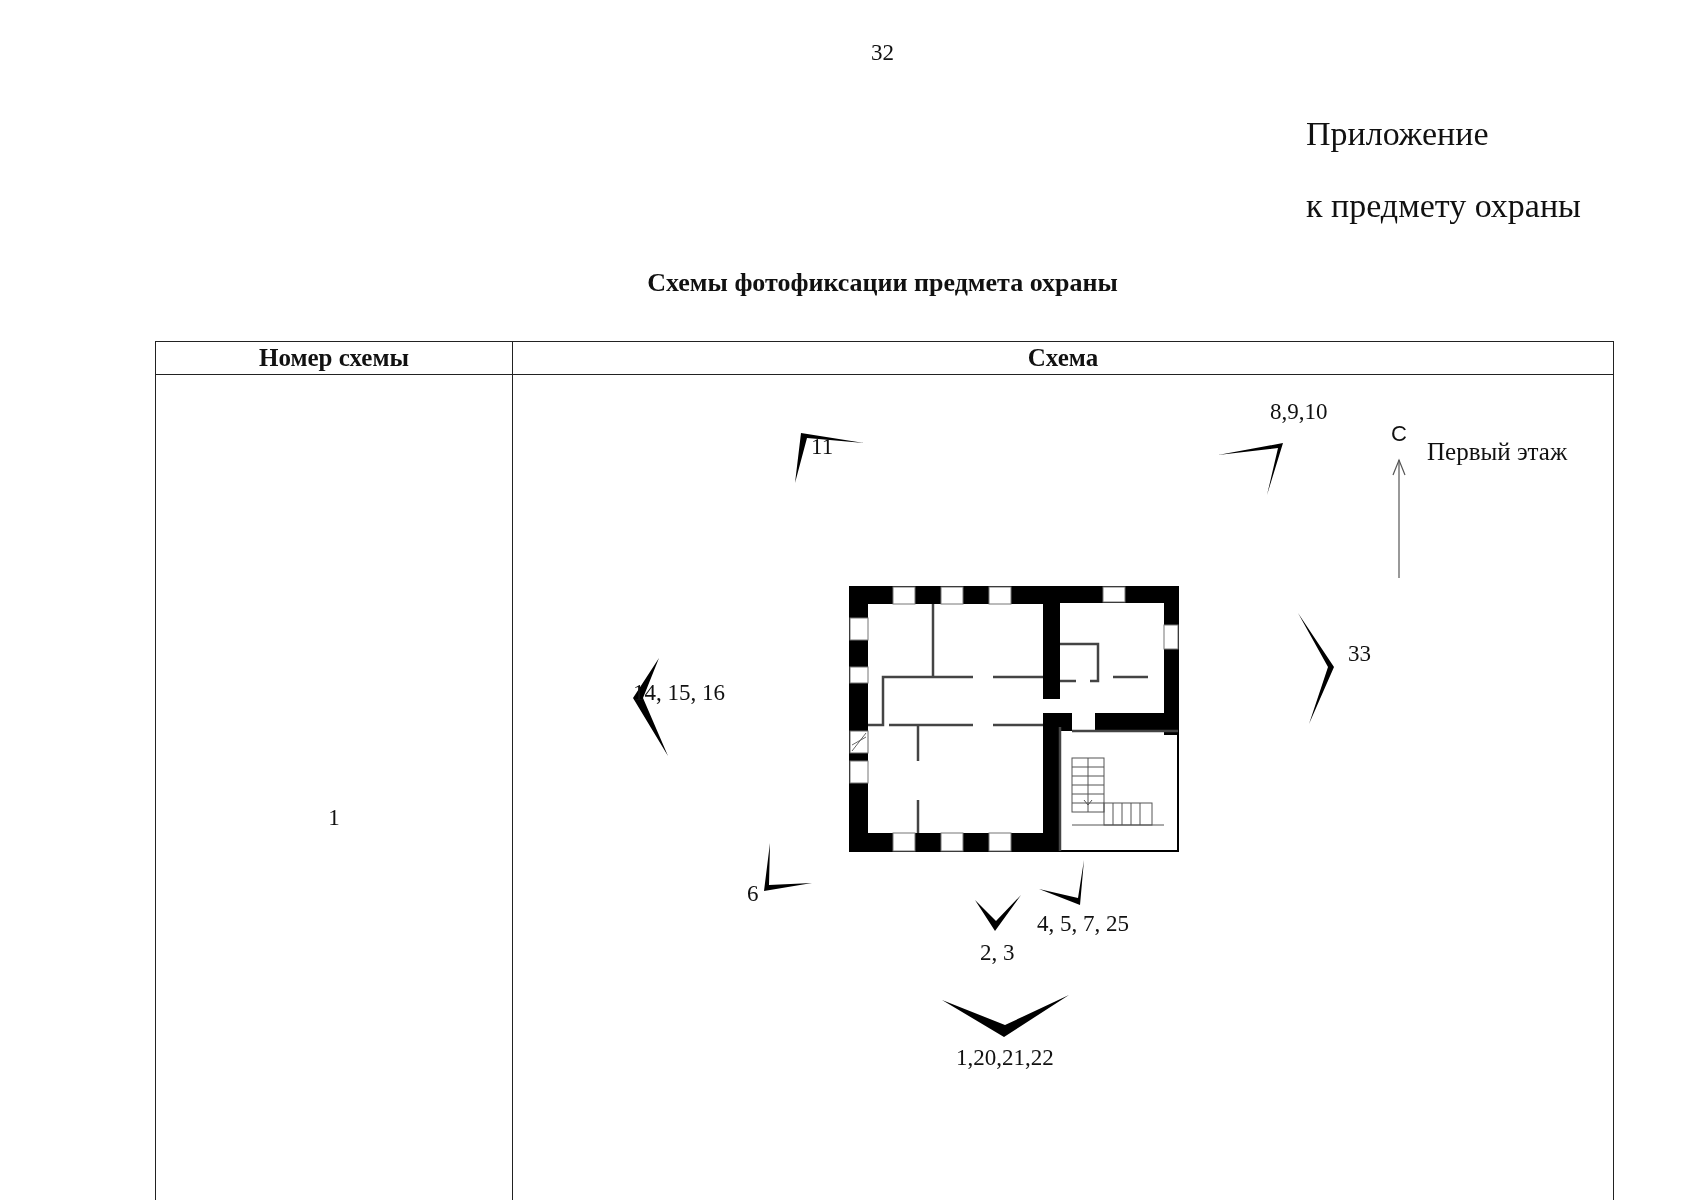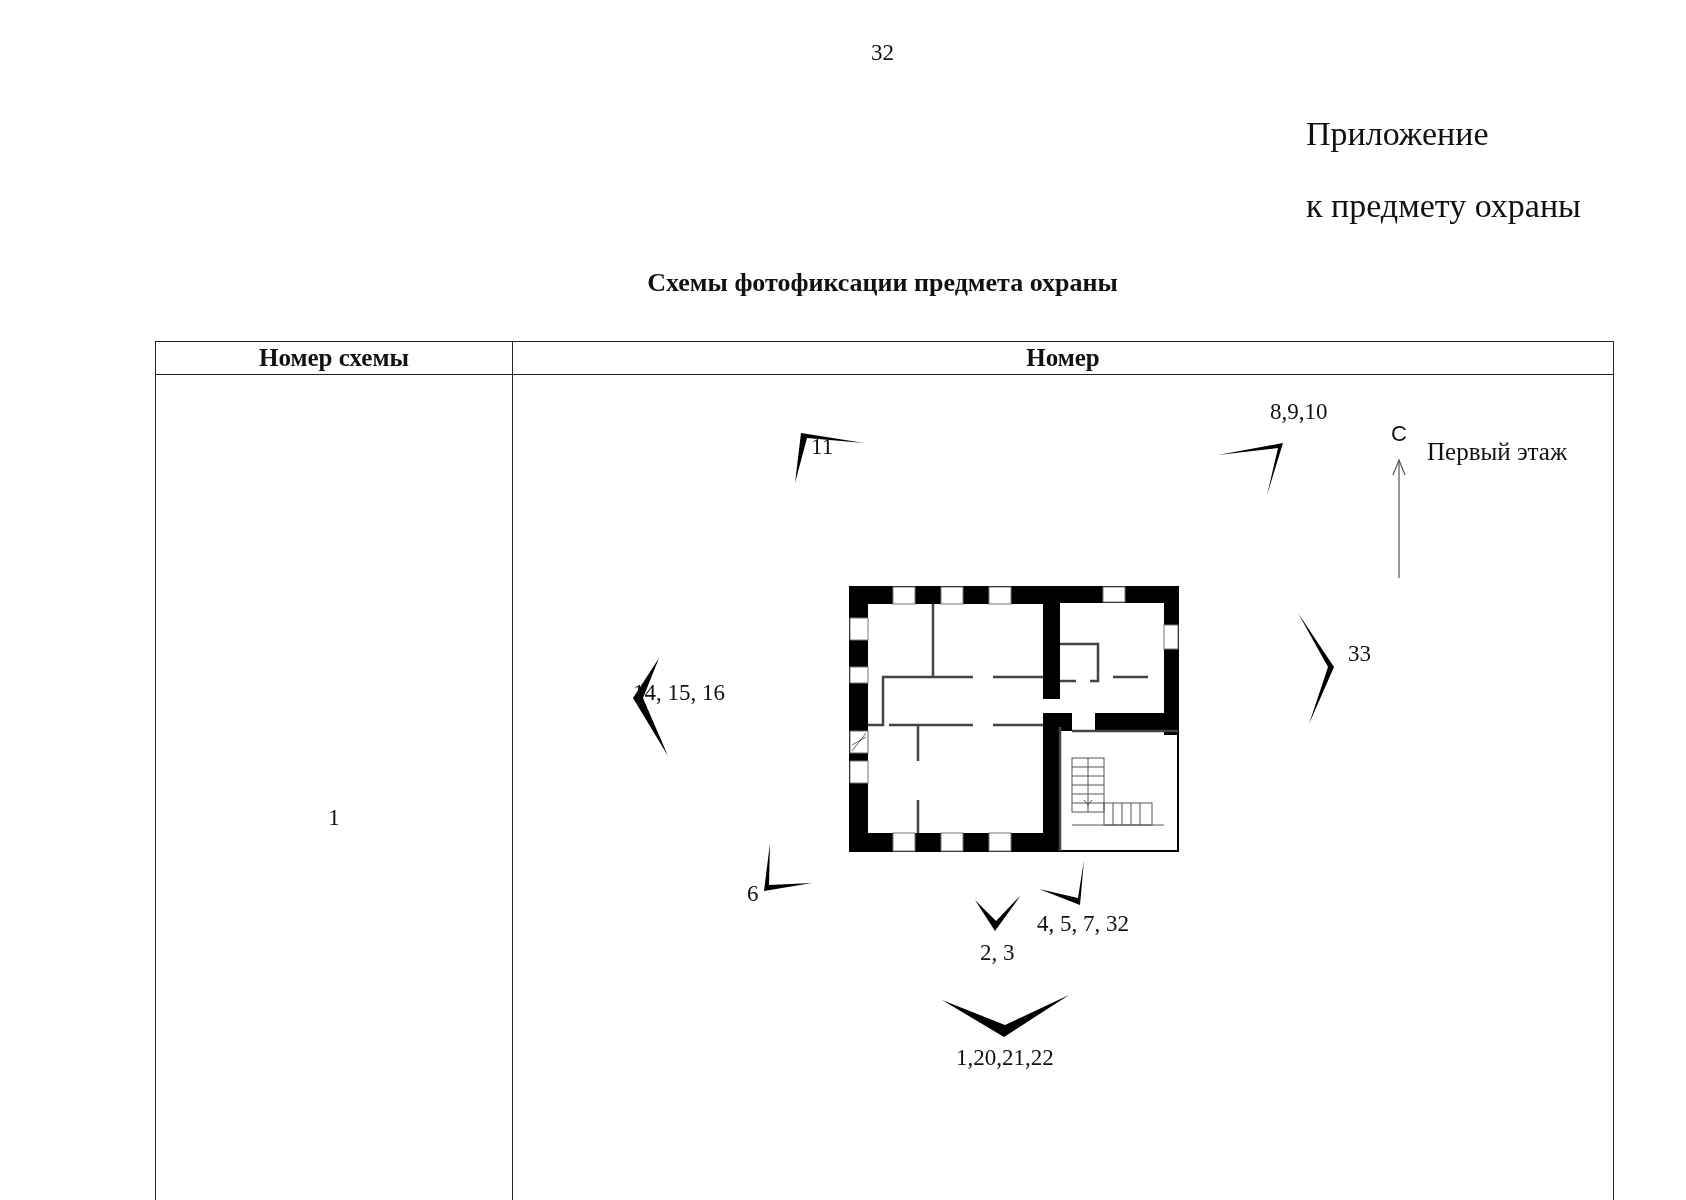--- a/index.html
+++ b/index.html
@@ -30,21 +30,21 @@
 <div class="abs title">Схемы фотофиксации предмета охраны</div>
 
 <table class="schemes">
   <colgroup>
       <col class="c1">
       <col>
     </colgroup>
   <thead>
     <tr>
       <th>Номер схемы</th>
-      <th>Номер</th>
+      <th>Схема</th>
     </tr>
   </thead>
   <tbody>
     <tr>
       <td class="num">1</td>
       <td class="diagram">
         <svg class="overlay" width="1102" height="713" viewBox="0 0 1102 713">
 
           <g>
             <line x1="886" y1="203" x2="886" y2="85" stroke="#555" stroke-width="1.2"></line>
@@ -130,18 +130,18 @@
         </svg>
 
         <span class="lbl floor" style="left:914px;top:28px;">Первый этаж</span>
         <span class="lbl north" style="left:878px;top:46px;">С</span>
         <span class="lbl" style="left:298px;top:59px;">11</span>
         <span class="lbl" style="left:757px;top:24px;">8,9,10</span>
         <span class="lbl" style="left:120px;top:305px;">14, 15, 16</span>
         <span class="lbl" style="left:835px;top:266px;">33</span>
         <span class="lbl" style="left:234px;top:506px;">6</span>
         <span class="lbl" style="left:467px;top:565px;">2, 3</span>
-        <span class="lbl" style="left:524px;top:536px;">4, 5, 7, 32</span>
+        <span class="lbl" style="left:524px;top:536px;">4, 5, 7, 25</span>
         <span class="lbl" style="left:443px;top:670px;text-align:center;">1,20,21,22</span>
       </td>
     </tr>
   </tbody>
 </table>
 
 </body></html>

